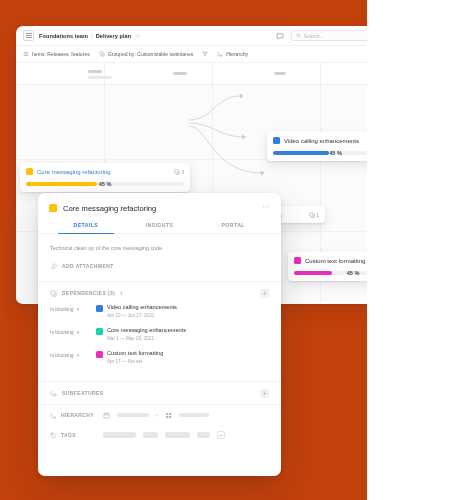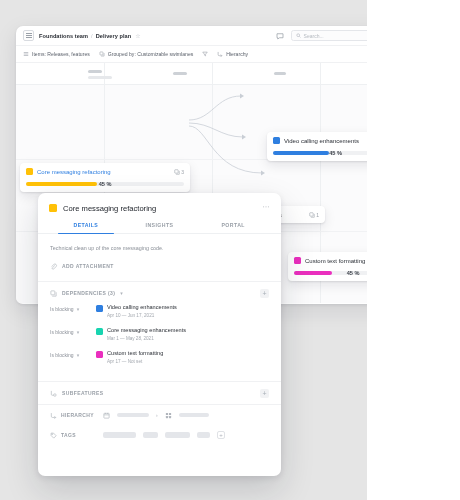--- a/index.html
+++ b/index.html
@@ -2,21 +2,21 @@
 <html><head>
 <meta charset="utf-8">
 <style>
   * { box-sizing: border-box; margin: 0; padding: 0; }
   html, body {
     width: 460px; height: 500px;
     background: #ffffff;
     font-family: "Liberation Sans", sans-serif;
     -webkit-font-smoothing: antialiased;
   }
-  #root { position: relative; width: 367px; height: 500px; overflow: hidden; background:#e5e5e5; }
+  #root { position: relative; width: 367px; height: 500px; overflow: hidden; background:#c2410c; }
 
   
   .app-window {
     position: absolute; left: 16px; top: 26px;
     width: 428px; height: 278px;
     background: #ffffff;
     border-radius: 7px;
     box-shadow: 0 1px 3px rgba(16,24,40,.09), 0 7px 22px rgba(16,24,40,.10);
     overflow: hidden;
   }

